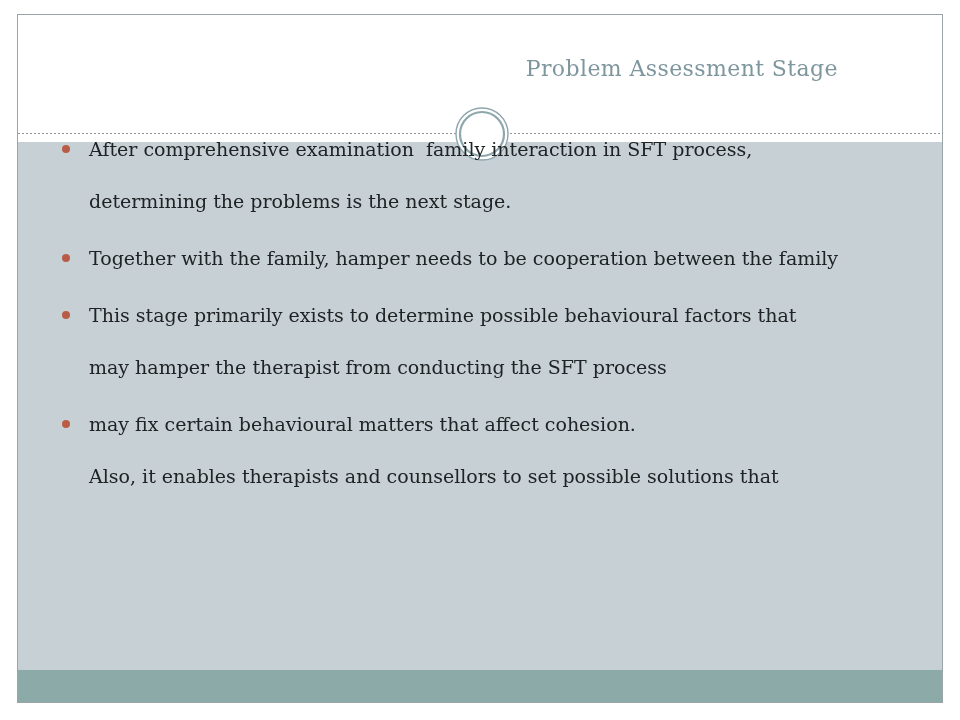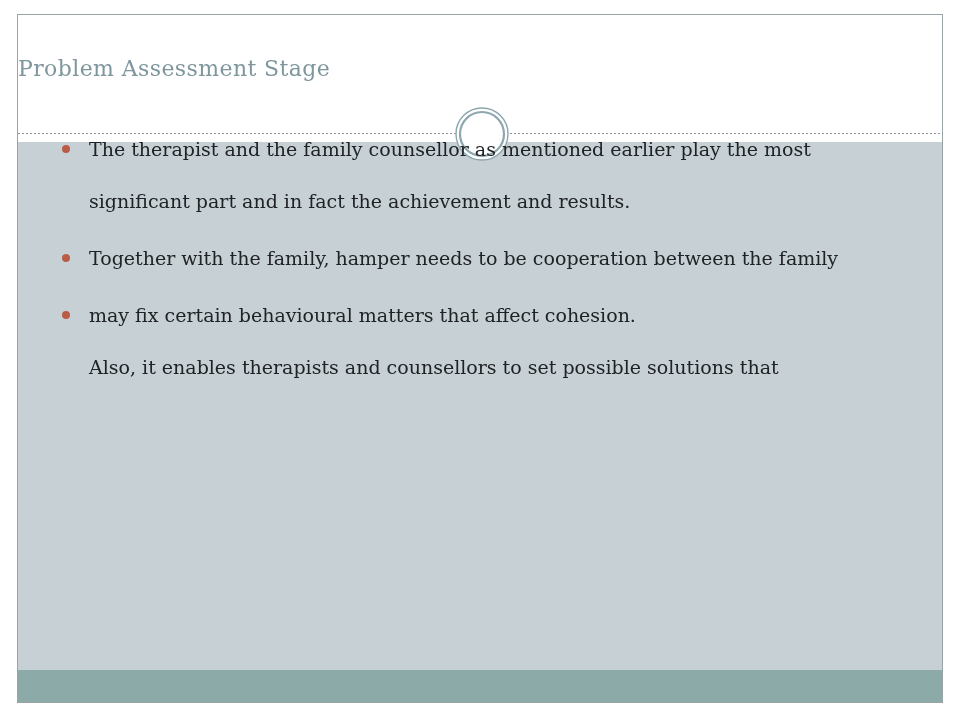--- a/index.html
+++ b/index.html
@@ -20,21 +20,21 @@
     width: 926px; height: 689px;
     background: #ffffff;
     border: 1px solid var(--slide-border, #9aa4a6);
     box-sizing: border-box;
     overflow: hidden;
   }
   .title {
     position: absolute;
     left: 0; top: 38px;
     width: 820px;
-    text-align: left;
+    text-align: right;
     font-size: 22px;
     line-height: 32px;
     letter-spacing: 0.4px;
     color: var(--title-color, #7e969d);
     z-index: 1;
   }
   .dashed-rule {
     position: absolute;
     left: 0; right: 0; top: 118px;
     height: 1px;
@@ -91,32 +91,37 @@
 
     <svg class="ornament" width="60" height="60" viewBox="0 0 60 60">
       <circle cx="30" cy="30" r="26" fill="#ffffff" stroke="var(--ring, #8ea6ad)" stroke-width="1.4"></circle>
       <circle cx="30" cy="30" r="22" fill="#ffffff" stroke="var(--ring, #8ea6ad)" stroke-width="2.2"></circle>
     </svg>
 
     <div class="title">Problem Assessment Stage</div>
 
     <div class="bullets">
 
-
       <div class="bullet">
         <span class="dot"></span>
-        <div class="line">The therapist and the family counsellor as mentioned earlier play the most</div>
-        <div class="line">significant part and in fact the achievement and results.</div>
+        <div class="line">After comprehensive examination  family interaction in SFT process,</div>
+        <div class="line">determining the problems is the next stage.</div>
       </div>
+
 
       <div class="bullet">
         <span class="dot"></span>
         <div class="line">Together with the family, hamper needs to be cooperation between the family</div>
       </div>
 
+      <div class="bullet">
+        <span class="dot"></span>
+        <div class="line">This stage primarily exists to determine possible behavioural factors that</div>
+        <div class="line">may hamper the therapist from conducting the SFT process</div>
+      </div>
 
       <div class="bullet">
         <span class="dot"></span>
         <div class="line">may fix certain behavioural matters that affect cohesion.</div>
         <div class="line">Also, it enables therapists and counsellors to set possible solutions that</div>
       </div>
 
     </div>
   </div>
 </div>

